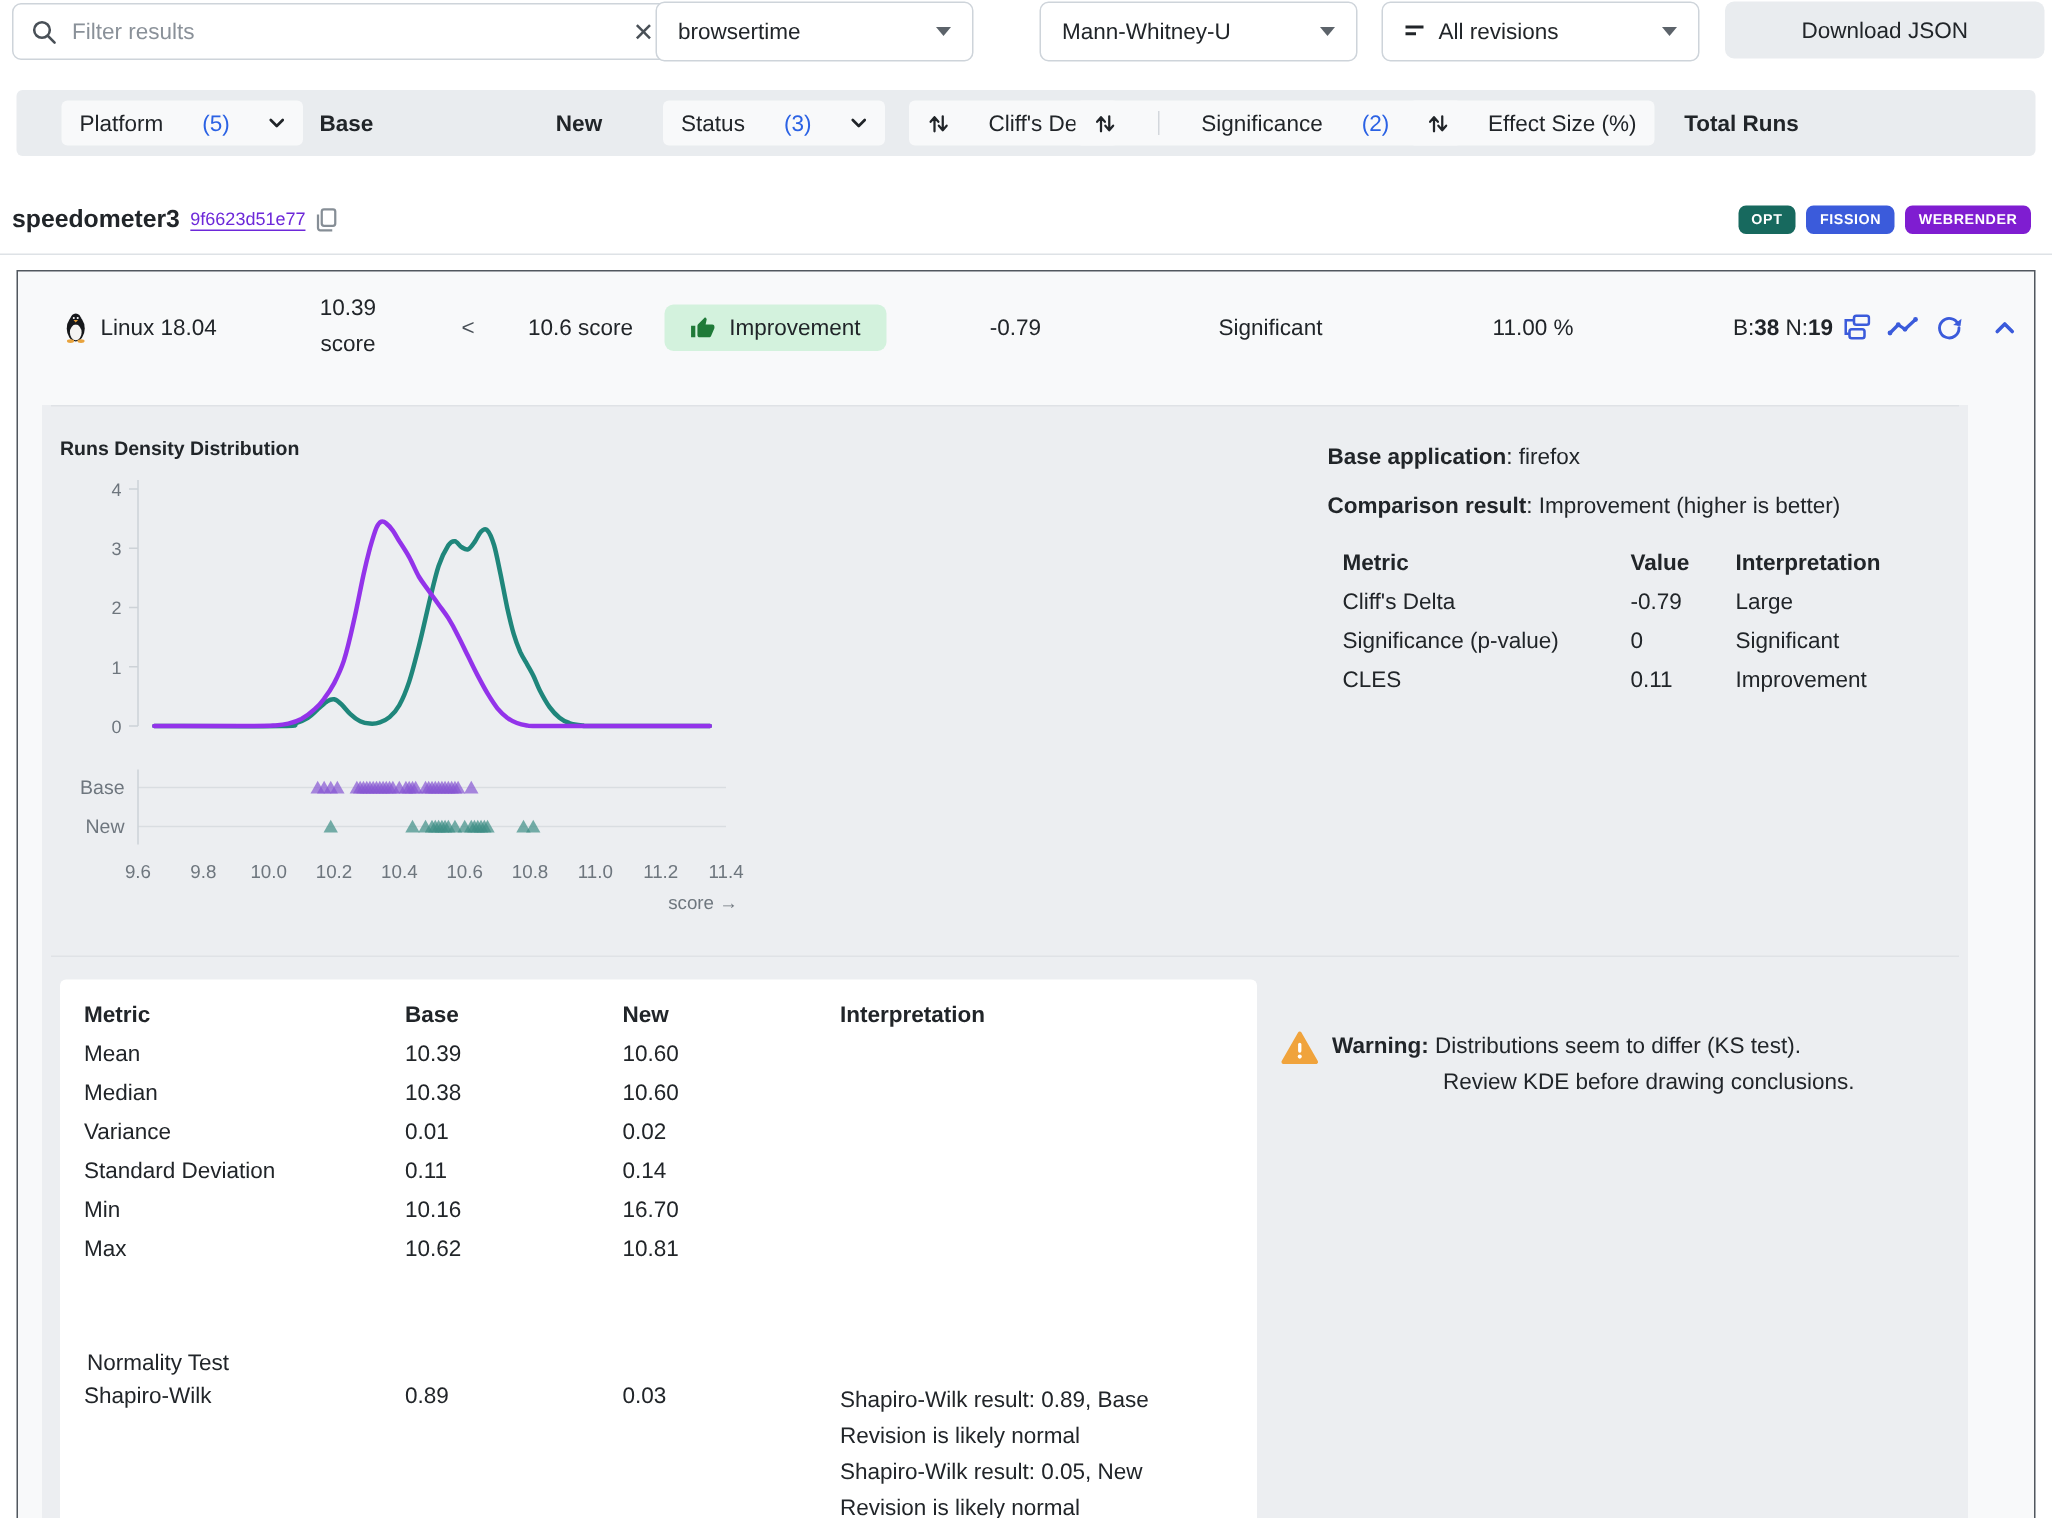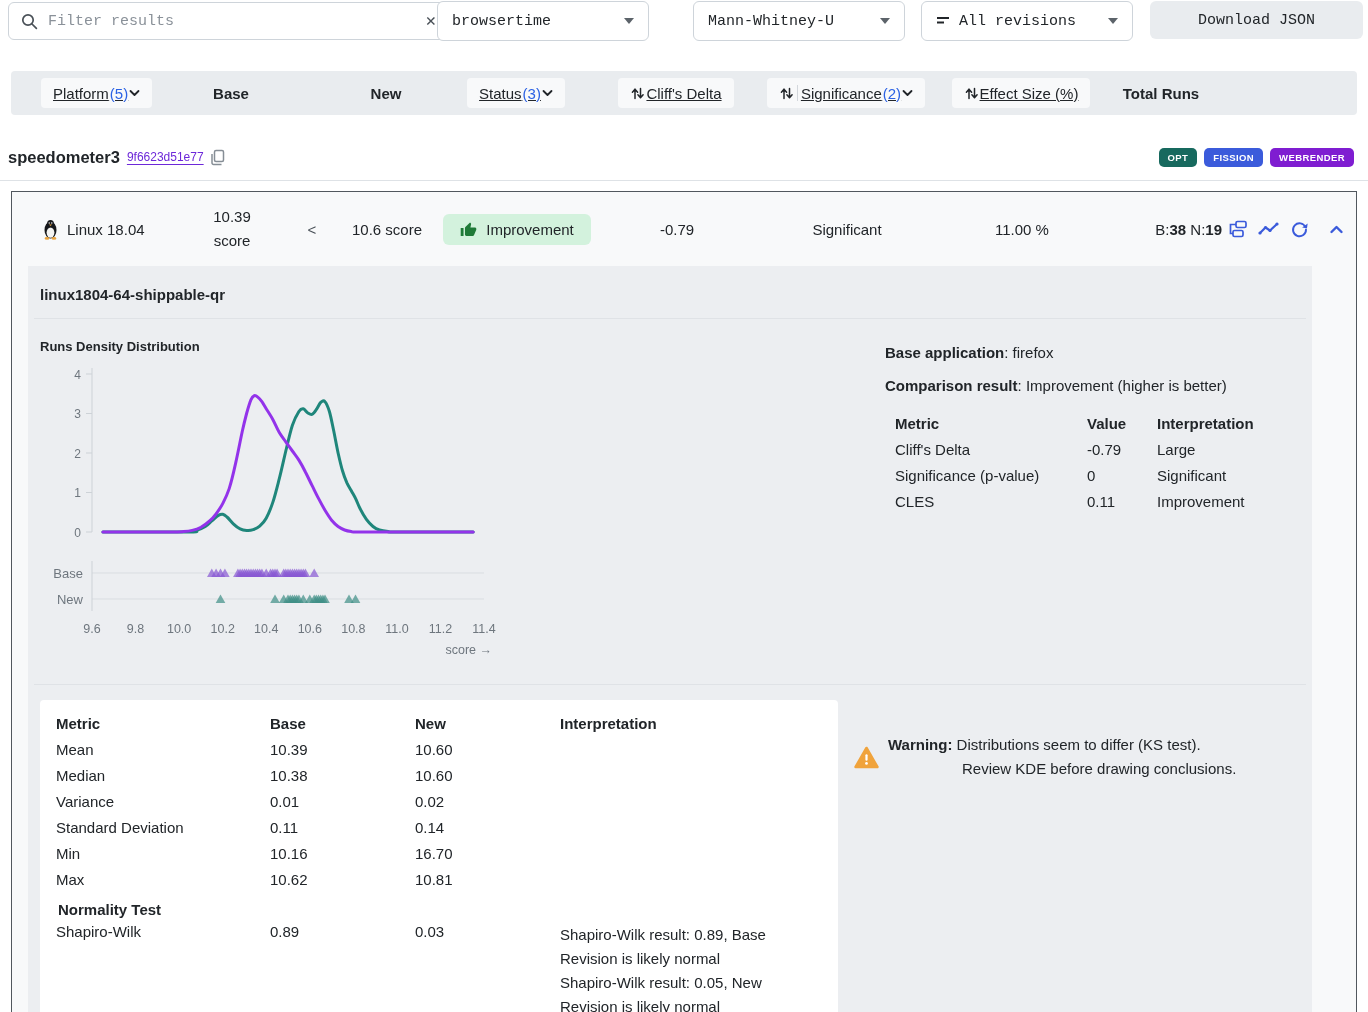--- a/index.html
+++ b/index.html
@@ -1,20 +1,20 @@
 <!DOCTYPE html>
 <html><head>
 <meta charset="utf-8">
 <style>
   * { margin:0; padding:0; box-sizing:border-box; }
   html,body { width:1368px; height:1012px; overflow:hidden; background:#fff;
     font-family:"Liberation Sans", sans-serif; color:#212529; font-size:15px; }
 
   
-  .toolbar { position:relative; height:71px;font-family:Liberation Mono, monospace; }
+  .toolbar { position:relative; height:60px; }
   .search-box { position:absolute; left:8px; top:2px; width:441px; height:38px;
     border:1px solid #ced4da; border-radius:6px; background:#fff;
     display:flex; align-items:center; padding:0 12px; gap:10px; }
   .search-box input { flex:1; border:none; outline:none; font-size:15px;
     font-family:inherit; color:#212529; background:transparent; }
   .search-box input::placeholder { color:#8a9199; }
   .clear-x { color:#495057; font-size:17px; cursor:pointer; line-height:1; }
   .select { position:absolute; top:1px; height:40px; width:212px;
     border:1px solid #ced4da; border-radius:6px; background:#fff;
     display:flex; align-items:center; padding:0 14px; gap:8px; cursor:pointer; }
@@ -25,23 +25,23 @@
   .download-btn { position:absolute; left:1150px; top:1px; width:213px; height:38px;
     background:#e9ecef; border:none; border-radius:6px; font-size:15px;
     font-family:inherit; color:#212529; cursor:pointer; }
 
   
   .grid-cols { display:grid;
     grid-template-columns:140px 100px 60px 90px 170px 150px 190px 160px 120px 95px 1fr;
     align-items:center; }
   .header-bar { margin-left:11px; width:1346px; height:44px; background:#e9ecef;
     border-radius:4px; padding-left:30px; }
-  .chip { display:inline-flex; align-items:center; gap:1px; background:#f8f9fa;
+  .chip { display:inline-flex; align-items:center; gap:26px; background:#f8f9fa;
     border-radius:4px; height:30px; padding:0 12px; white-space:nowrap;
-    cursor:pointer; width:max-content;text-decoration:underline; }
+    cursor:pointer; width:max-content; }
   .chip .count { color:#2b62e4; }
   .col-center { justify-self:center; }
   .col-bold { font-weight:700; }
   .chip-divider { width:1px; height:16px; background:#d3d7dc; margin:0 2px; }
   .sort-icon svg, .chev-sm svg { display:block; }
 
   
   .revision-row { display:flex; align-items:center; margin:28px 0 0 8px; height:28px; }
   .revision-suite { font-weight:700; font-size:16.5px; }
   .revision-link { color:#6d28d9; font-size:12px; margin-left:7px;
@@ -84,23 +84,23 @@
     grid-template-columns:192px 70px 1fr; row-gap:9px; }
   .info-table .hdr { font-weight:700; }
 
   .bottom-sep { border-bottom:1px solid #dfe2e6; margin:18px 6px 0 6px; }
   .bottom-row { display:flex; padding:15px 0 0 12px; align-items:flex-start; }
   .stats-card { width:798px; background:#fff; border-radius:4px; padding:15px 16px;
     min-height:330px; }
   .stats-grid { display:grid; grid-template-columns:214px 145px 145px 1fr; }
   .stats-grid > div { min-height:26px; display:flex; align-items:flex-start; }
   .stats-grid .hdr { font-weight:700; }
-  .stats-section { font-weight:700; padding:4px 0 2px 2px; grid-column:1 / -1; }
+  .stats-section { font-weight:400; padding:4px 0 2px 2px; grid-column:1 / -1;margin-top:46px; }
   .interp-text { max-width:250px; line-height:24px; }
-  .warning-block { margin-left:16px; padding-top:33px; display:flex; gap:9px; flex:1;align-items:center; }
+  .warning-block { margin-left:16px; padding-top:33px; display:flex; gap:9px; flex:1; }
   .warning-text { line-height:24px; }
   .warning-text b { font-weight:700; }
   .warning-line2 { padding-left:74px; }
 
   svg text { font-family:"Liberation Sans", sans-serif; }
 </style>
 </head>
 <body>
 
 <div class="toolbar">
@@ -272,21 +272,20 @@
       </span>
     </div>
     <div class="chev-up">
       <svg width="15" height="11" viewBox="0 0 15 11">
           <polyline points="2.5,8 7.5,3 12.5,8" fill="none" stroke="#3b5bdb" stroke-width="2.4" stroke-linecap="round" stroke-linejoin="round"></polyline>
         </svg>
     </div>
   </div>
 
   <div class="detail-panel">
-    <div class="panel-title">linux1804-64-shippable-qr</div>
     <div class="panel-title-sep"></div>
 
     <div class="detail-content">
       <div class="chart-block">
         <div class="chart-title">Runs Density Distribution</div>
         <svg id="kde-chart" width="520" height="305">
             <line x1="52" y1="10" x2="52" y2="174" stroke="#cdd2d7" stroke-width="1"></line>
             <line x1="46" y1="174" x2="52" y2="174" stroke="#cdd2d7" stroke-width="1"></line>
             <text x="41" y="178.5" text-anchor="end" fill="#6e767e" font-size="12">0</text>
             <line x1="46" y1="134.5" x2="52" y2="134.5" stroke="#cdd2d7" stroke-width="1"></line>

